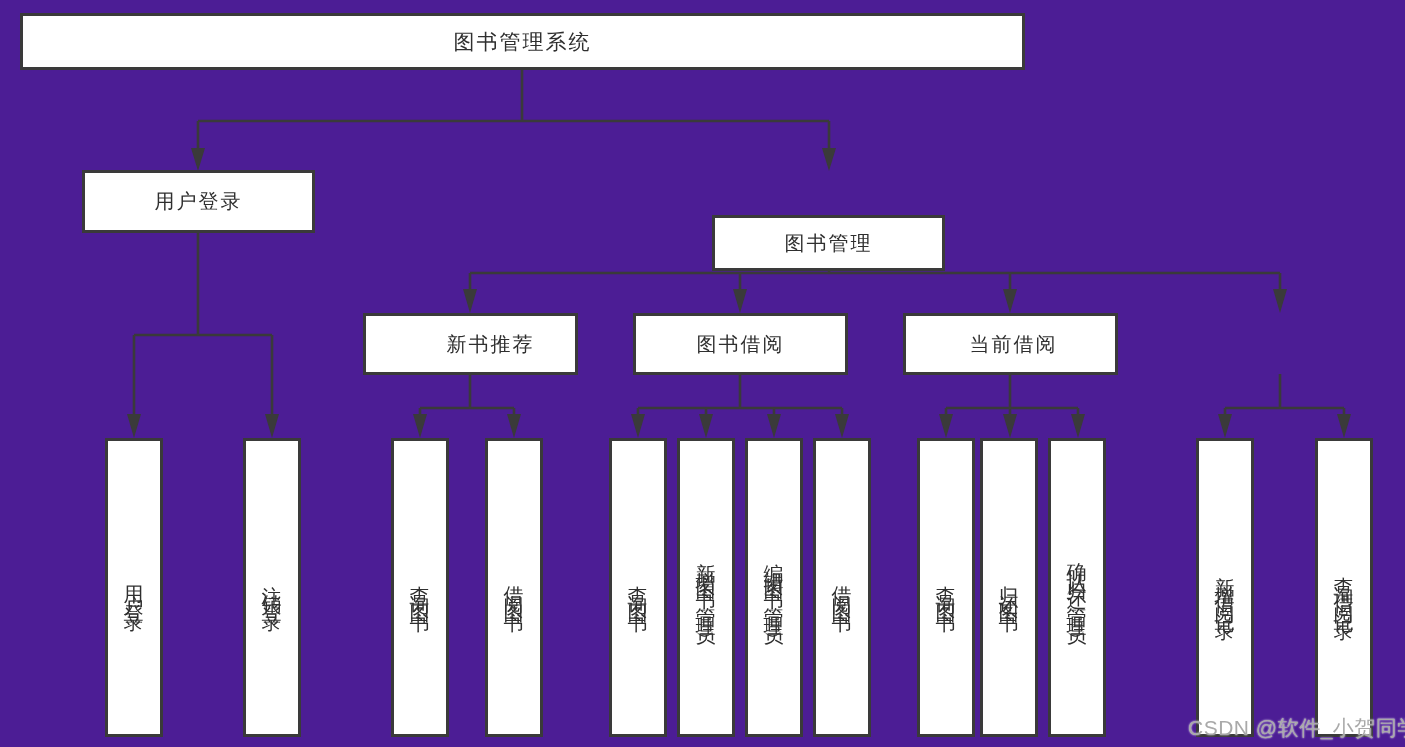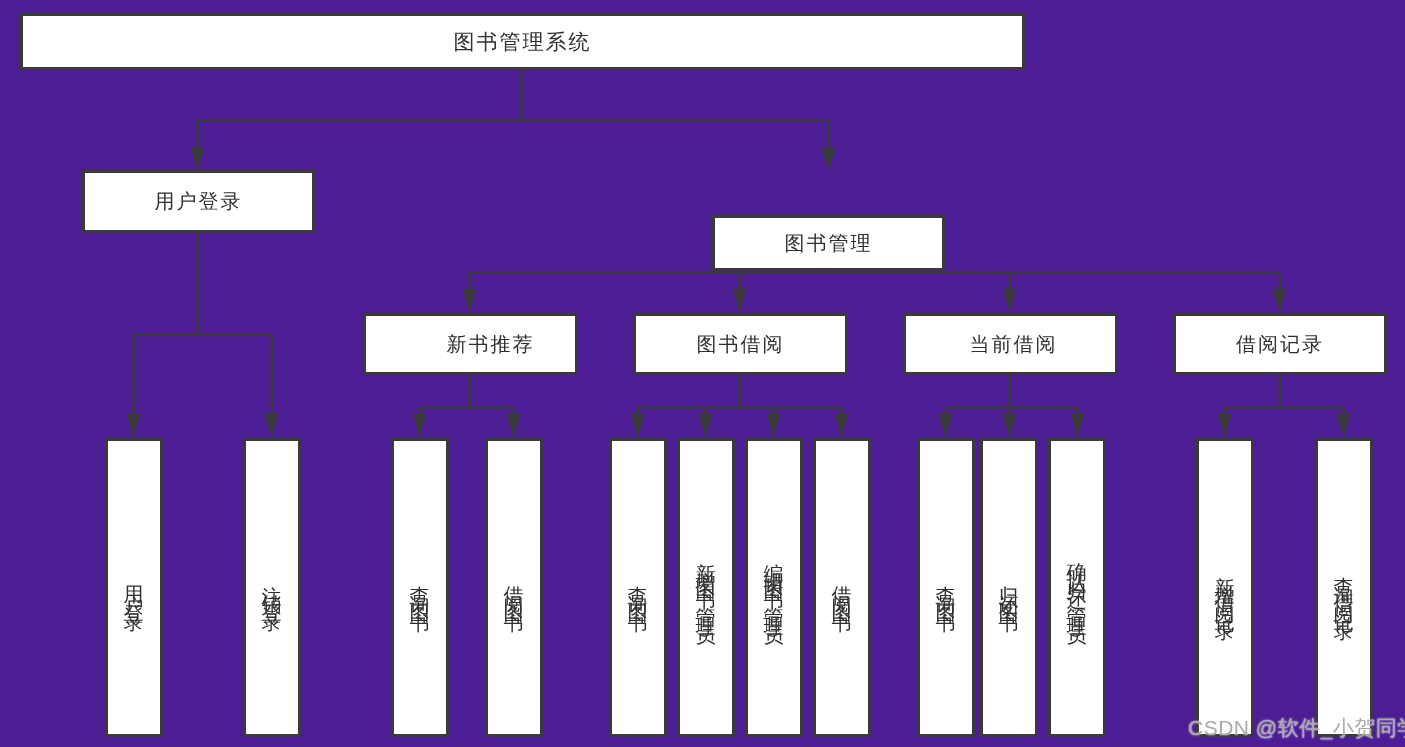--- a/index.html
+++ b/index.html
@@ -114,21 +114,20 @@
   </svg>
 
   <div class="node root" style="left:20px; top:13px; width:1005px; height:57px;">图书管理系统</div>
 
   <div class="node mid" style="left:82px; top:170px; width:233px; height:63px;">用户登录</div>
   <div class="node mid" style="left:712px; top:170px; width:233px; height:56px;margin-top:45px;">图书管理</div>
 
   <div class="node mid" style="left:363px; top:313px; width:215px; height:62px;padding-left:40px;">新书推荐</div>
   <div class="node mid" style="left:633px; top:313px; width:215px; height:62px;">图书借阅</div>
   <div class="node mid" style="left:903px; top:313px; width:215px; height:62px;padding-left:6px;">当前借阅</div>
-  <div class="node mid" style="left:1173px; top:313px; width:214px; height:62px;">借阅记录</div>
 
   <div class="leaf" style="left:105px; top:438px; width:58px; height:299px;">
     <span>用户登录</span>
   </div>
   <div class="leaf" style="left:243px; top:438px; width:58px; height:299px;">
     <span>注销登录</span>
   </div>
 
   <div class="leaf" style="left:391px; top:438px; width:58px; height:299px;">
     <span>查询图书</span>

